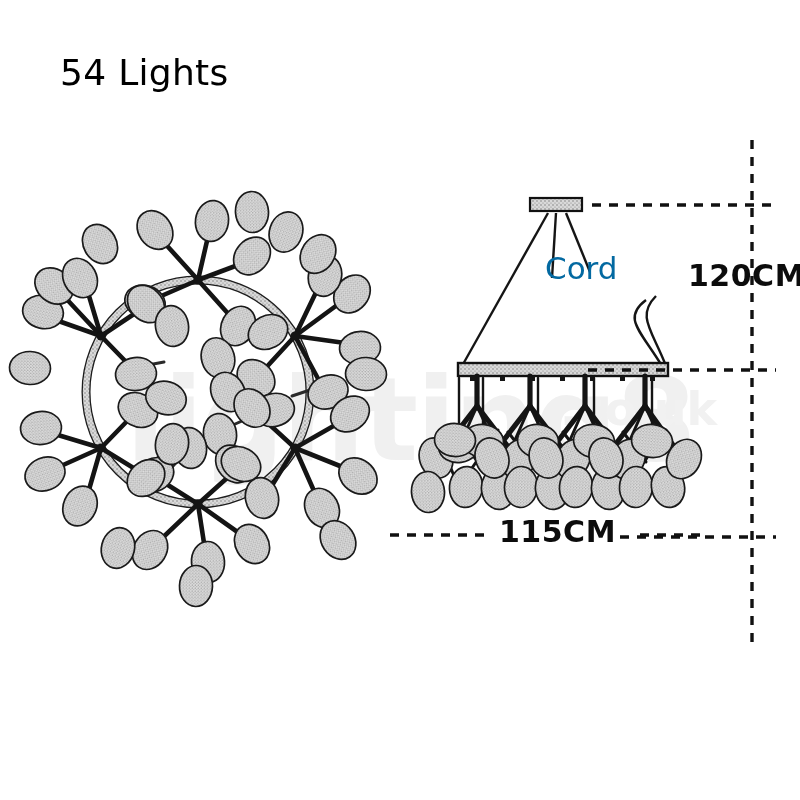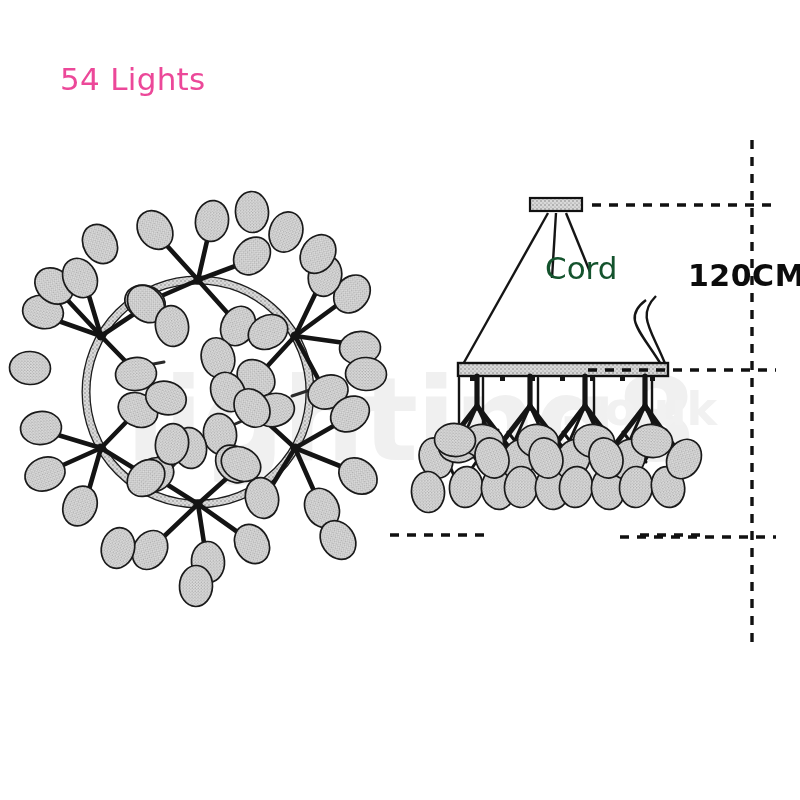--- a/index.html
+++ b/index.html
@@ -1,24 +1,24 @@
 <!DOCTYPE html>
 <html><head>
 <meta charset="utf-8">
 <style>
   html,body{margin:0;padding:0;background:#ffffff;}
   body{width:800px;height:800px;position:relative;overflow:hidden;
        font-family:"DejaVu Sans","Liberation Sans",sans-serif;color:#111;}
   #stage{position:absolute;inset:0;width:800px;height:800px;}
   svg{position:absolute;left:0;top:0;width:800px;height:800px;}
-  .title{position:absolute;left:60px;top:61px;font-size:31px;font-weight:400;
-         letter-spacing:0.3px;color:#ec4899;white-space:nowrap;}
+  .title{position:absolute;left:60px;top:52px;font-size:36px;font-weight:400;
+         letter-spacing:0.3px;color:#000000;white-space:nowrap;}
   .dim{position:absolute;font-size:30px;font-weight:700;color:#0c0c0c;
        letter-spacing:0.5px;white-space:nowrap;}
-  .cordlbl{position:absolute;font-size:31px;font-weight:400;color:#14532d;
+  .cordlbl{position:absolute;font-size:31px;font-weight:400;color:#0369a1;
            white-space:nowrap;}
   .wm{position:absolute;left:40px;top:352px;width:740px;text-align:center;
       font-size:116px;font-weight:700;color:#f0f0f0;letter-spacing:-2px;
       white-space:nowrap;user-select:none;}
   .wm2{position:absolute;left:560px;top:382px;font-size:46px;font-weight:700;
        color:#f1f1f1;letter-spacing:0px;white-space:nowrap;user-select:none;}
 </style>
 </head>
 <body>
 
@@ -455,13 +455,14 @@
       <line x1="588" y1="370" x2="776" y2="370"></line>
       <line x1="620" y1="537" x2="776" y2="537"></line>
       <line x1="390" y1="535" x2="492" y2="535"></line>
       <line x1="640" y1="535" x2="700" y2="535"></line>
     </g>
   </svg>
 
   <div class="title">54 Lights</div>
   <div class="cordlbl" style="left:545px;top:250px;">Cord</div>
   <div class="dim" style="left:688px;top:258px;">120CM</div>
+  <div class="dim" style="left:499px;top:514px;">115CM</div>
 </div>
 
 </body></html>

